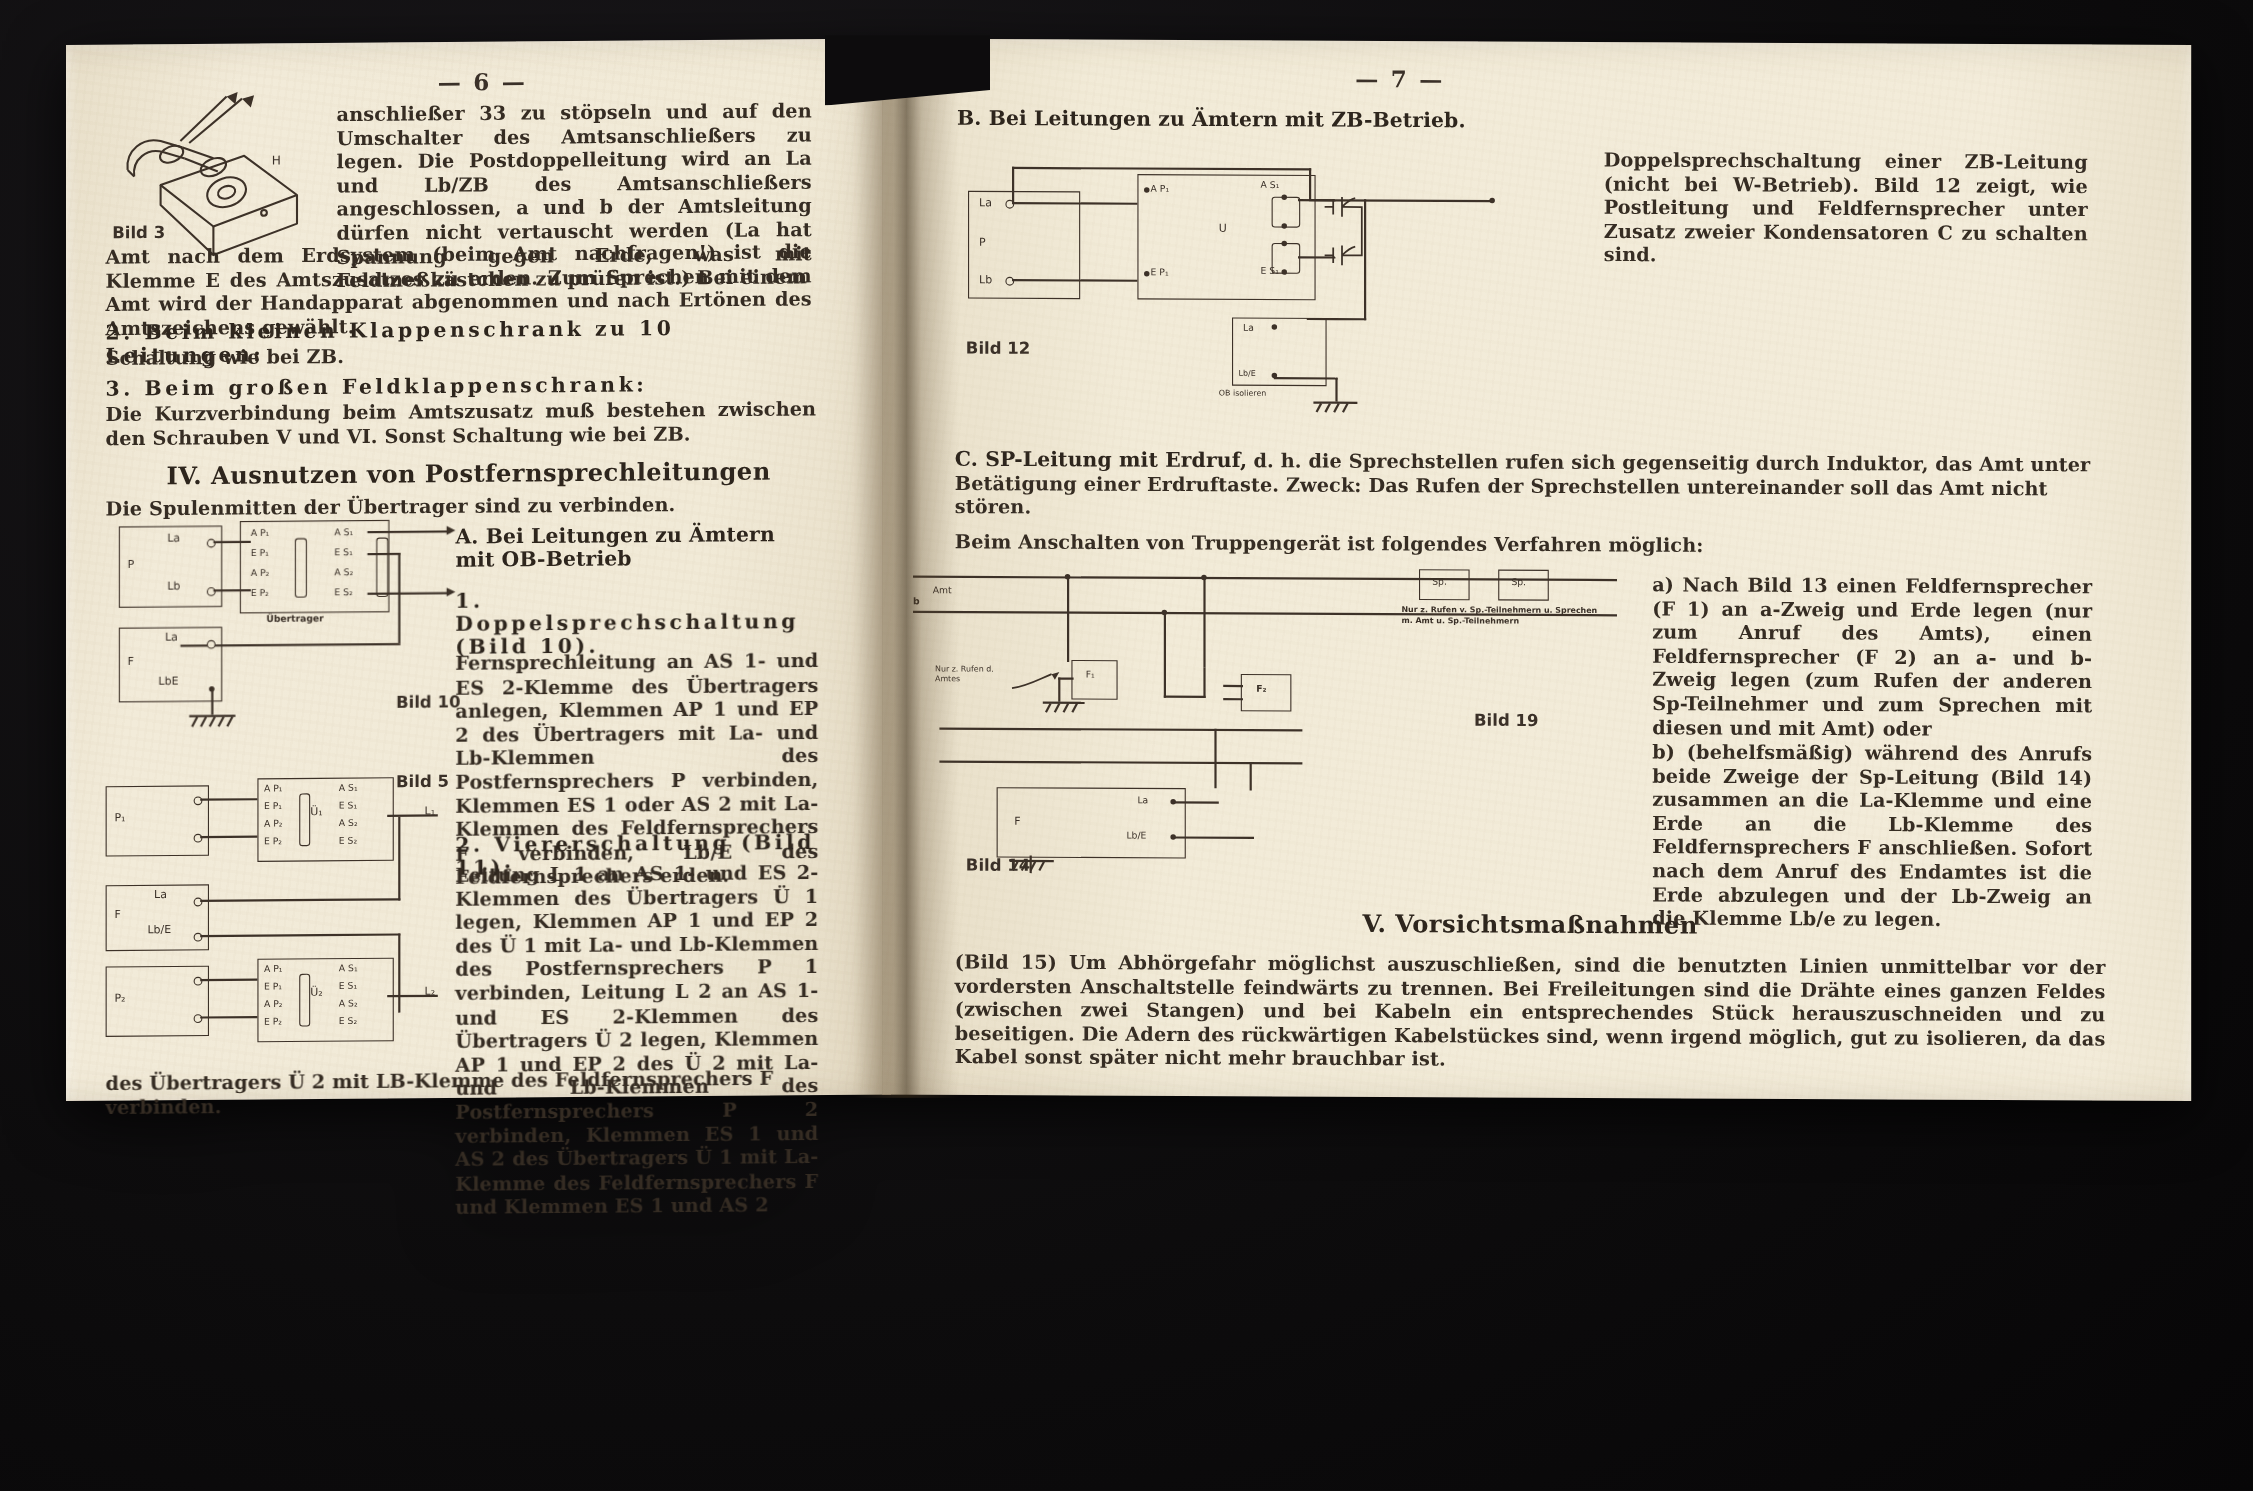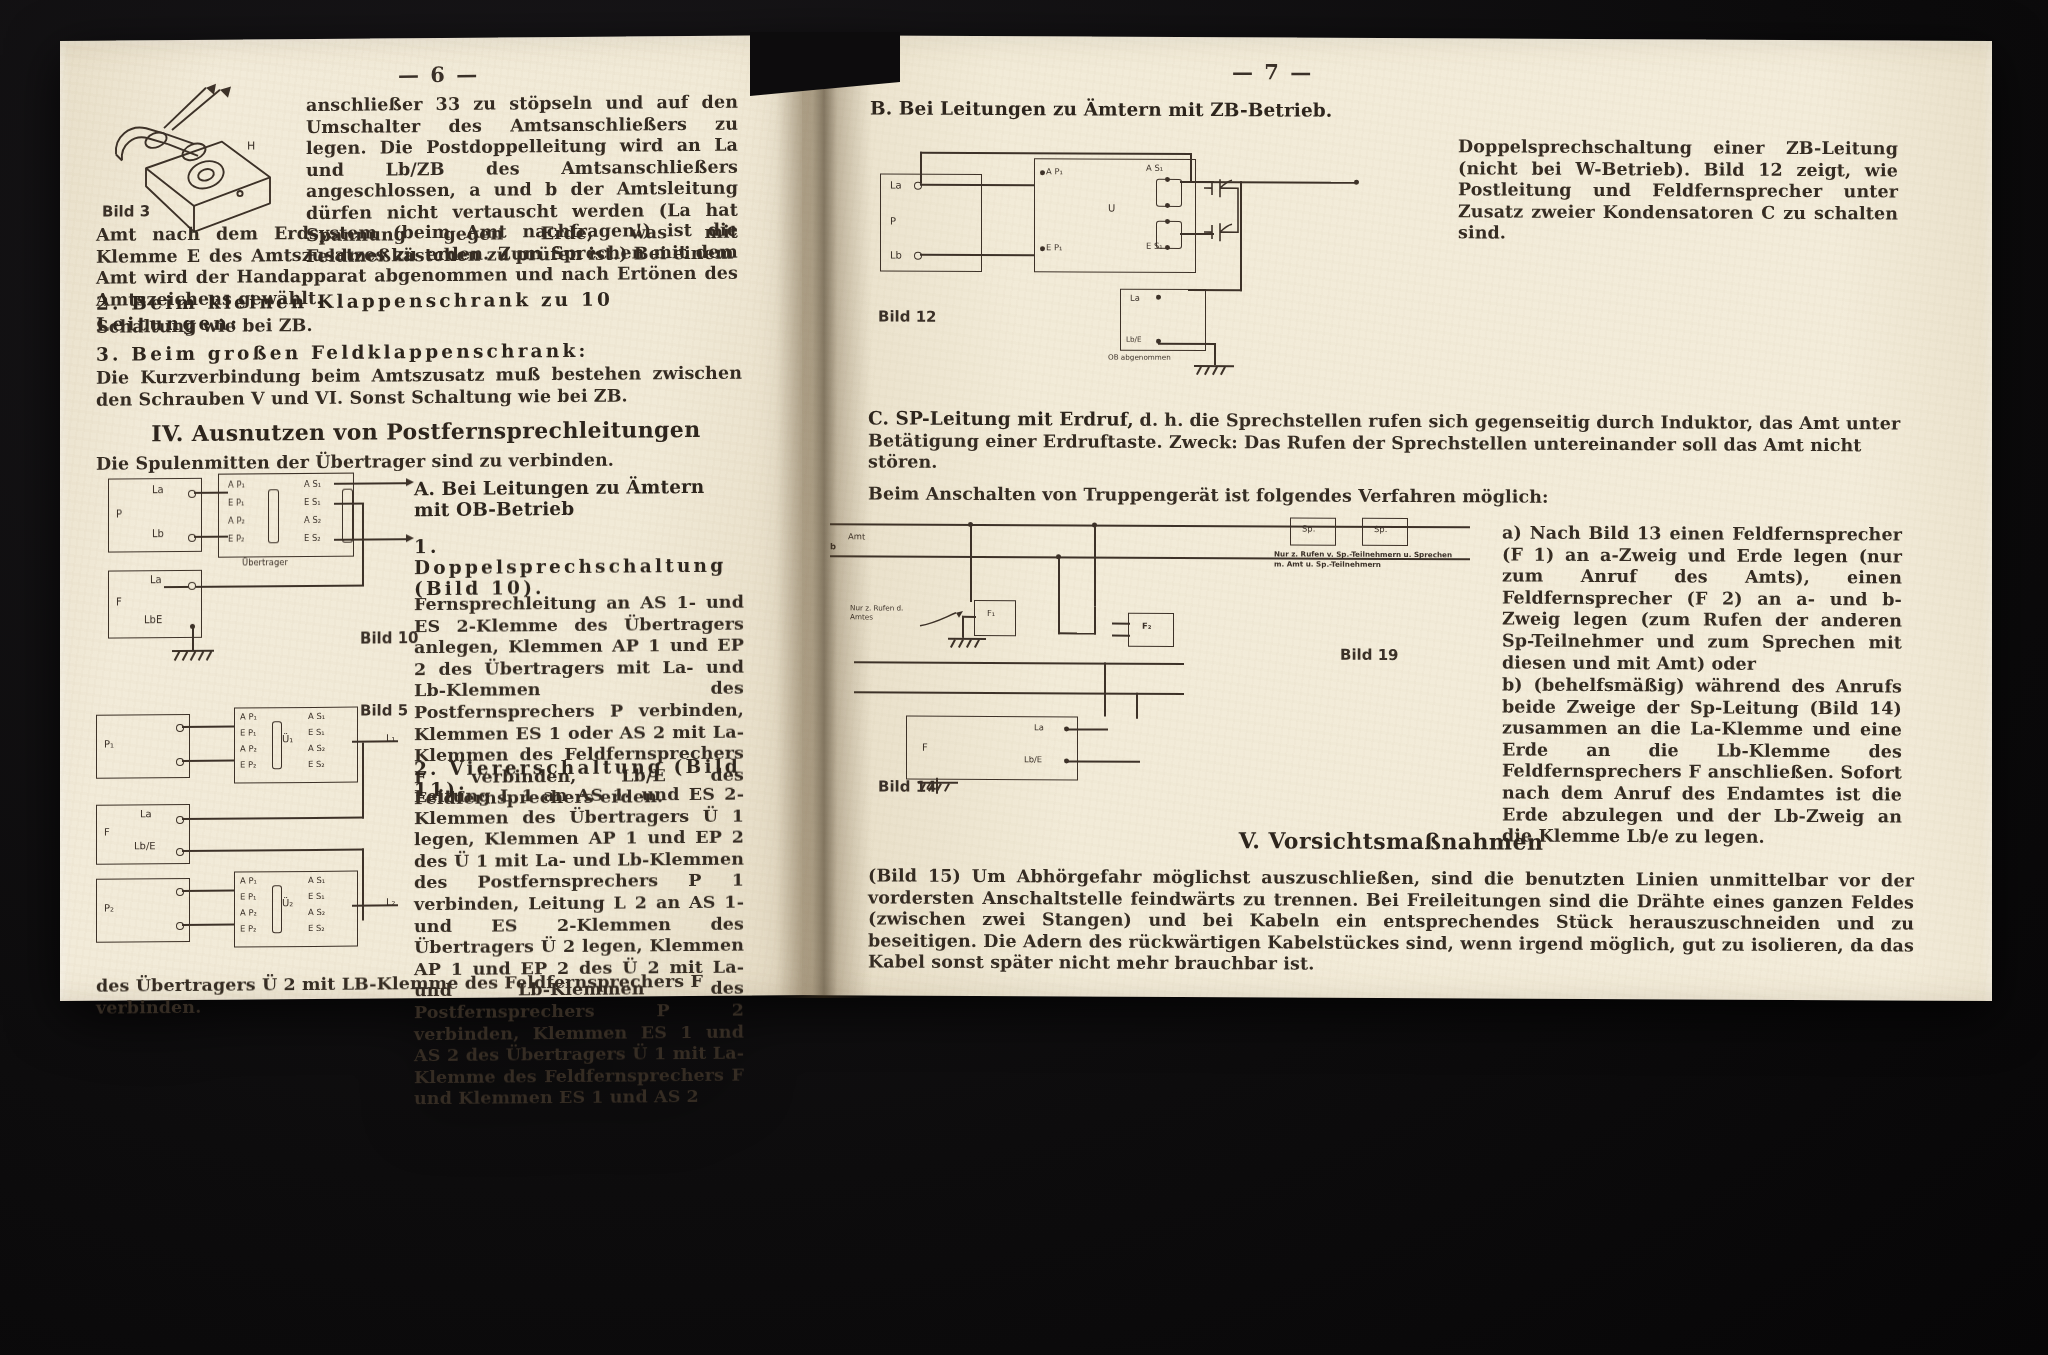--- a/index.html
+++ b/index.html
@@ -162,21 +162,21 @@
 
         <div class="bx" style="left:128px;top:0px;width:134px;height:82px;"></div>
         <span class="dlbl s" style="position:absolute;left:138px;top:6px;">A P₁</span>
         <span class="dlbl s" style="position:absolute;left:138px;top:24px;">E P₁</span>
         <span class="dlbl s" style="position:absolute;left:138px;top:42px;">A P₂</span>
         <span class="dlbl s" style="position:absolute;left:138px;top:60px;">E P₂</span>
         <span class="dlbl s" style="position:absolute;left:214px;top:6px;">A S₁</span>
         <span class="dlbl s" style="position:absolute;left:214px;top:24px;">E S₁</span>
         <span class="dlbl s" style="position:absolute;left:214px;top:42px;">A S₂</span>
         <span class="dlbl s" style="position:absolute;left:214px;top:60px;">E S₂</span>
-        <span class="dlbl s" style="position:absolute;left:152px;top:84px;">Übertrager</span>
+        <span class="dlbl s" style="position:absolute;left:152px;top:84px;font-weight:bold;">Übertrager</span>
         <div class="coil" style="left:178px;top:16px;width:9px;height:52px;"></div>
         <div class="coil" style="left:252px;top:16px;width:9px;height:52px;"></div>
 
         <div class="ln lnh" style="left:104px;top:18px;width:34px;"></div>
         <div class="ln lnh" style="left:104px;top:62px;width:34px;"></div>
         <div class="ln lnh" style="left:244px;top:10px;width:76px;"></div>
         <div class="ln lnh" style="left:244px;top:66px;width:76px;"></div>
         <div class="arrow" style="left:316px;top:6px;"></div>
         <div class="arrow" style="left:316px;top:62px;"></div>
         <div class="ln lnv" style="left:272px;top:30px;height:82px;"></div>
@@ -322,21 +322,21 @@
         <div class="ndf" style="left:288px;top:202px;"></div>
         <div class="ln lnh" style="left:290px;top:206px;width:58px;"></div>
         <div class="ln lnv" style="left:346px;top:206px;height:22px;"></div>
         <div class="gnd" style="left:326px;top:228px;width:42px;height:11px;">
           <div class="ln lnh" style="left:0;top:0;width:40px;"></div>
           <i style="left:4px;top:1px;height:9px;"></i>
             <i style="left:12px;top:1px;height:9px;"></i>
           <i style="left:20px;top:1px;height:9px;"></i>
             <i style="left:28px;top:1px;height:9px;"></i>
         </div>
-        <span class="dlbl xs" style="position:absolute;left:240px;top:216px;">OB abgenommen</span>
+        <span class="dlbl xs" style="position:absolute;left:240px;top:216px;">OB isolieren</span>
       </div>
       <div class="cap" style="position:absolute;left:76px;top:272px;">Bild 12</div>
 
       <div class="col frak" style="left:66px;top:372px;width:1046px;">
         <span class="hd2">C. SP-Leitung mit Erdruf,</span>
         <span class="tx" style="display:inline;">d. h. die Sprechstellen rufen sich gegenseitig durch Induktor, das Amt unter Betätigung einer Erdruftaste. Zweck: Das Rufen der Sprechstellen untereinander soll das Amt nicht stören.</span>
       </div>
       <div class="col tx frak" style="left:66px;top:448px;width:1046px;">Beim Anschalten von Truppengerät ist folgendes Verfahren möglich:</div>
 
       <div class="col tx jus frak" style="left:700px;top:484px;width:400px;">a) Nach Bild 13 einen Feldfernsprecher (F 1) an a-Zweig und Erde legen (nur zum Anruf des Amts), einen Feldfernsprecher (F 2) an a- und b-Zweig legen (zum Rufen der anderen Sp-Teilnehmer und zum Sprechen mit diesen und mit Amt) oder</div>

